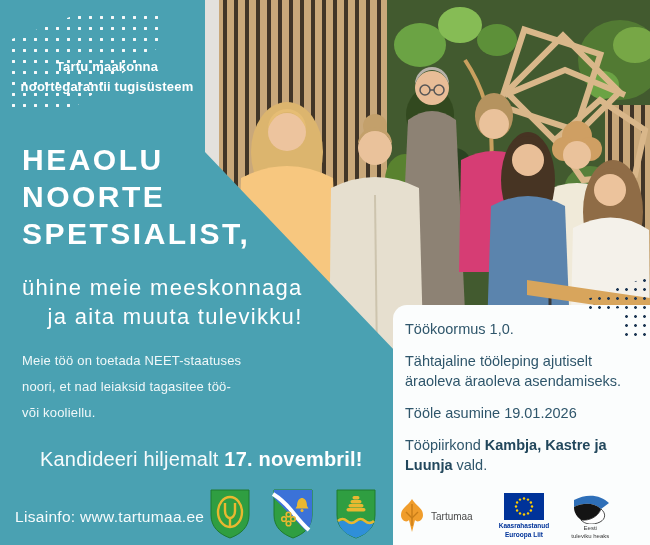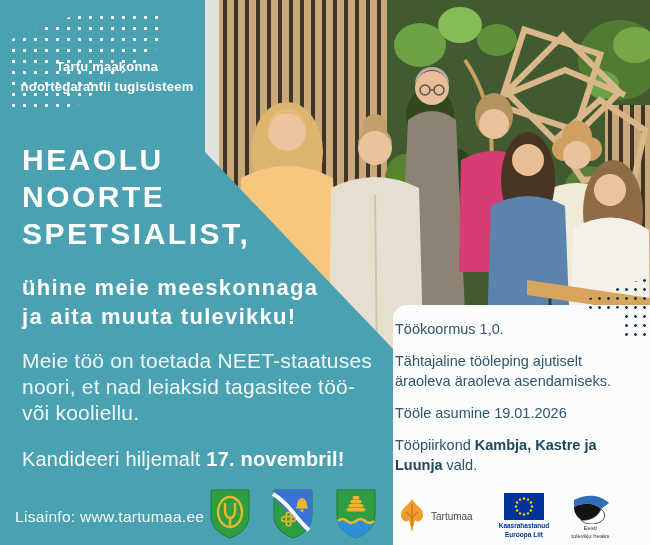--- a/index.html
+++ b/index.html
@@ -29,33 +29,33 @@
   }
   .dots-br{
     left:586px;top:276px;width:64px;height:62px;z-index:6;
     background-image:radial-gradient(circle,#1D3754 1.3px,transparent 1.5px);
     background-size:9px 9px;
     -webkit-clip-path:polygon(0 38%,100% 0,100% 100%,52% 100%,52% 52%,0 58%);
     clip-path:polygon(0 38%,100% 0,100% 100%,52% 100%,52% 52%,0 58%);
   }
   .badge{left:8px;top:57px;width:198px;text-align:center;font-size:13px;font-weight:600;line-height:1.5;letter-spacing:.2px;}
   .title{left:22px;top:141px;font-size:30px;font-weight:800;letter-spacing:2.5px;line-height:37px;}
-  .subtitle{left:22px;top:273px;font-size:22px;font-weight:700;letter-spacing:1.3px;line-height:29px;}
-  .bodytext{left:22px;top:348px;font-size:21px;font-weight:400;line-height:26px;color:#F0F8F9;letter-spacing:.2px;}
-  .deadline{left:22px;top:448px;font-size:20px;letter-spacing:.2px;color:#F6FBFC;}
+  .subtitle{left:22px;top:273px;font-size:22px;font-weight:400;letter-spacing:1.3px;line-height:29px;text-align:right;}
+  .bodytext{left:22px;top:348px;font-size:13px;font-weight:400;line-height:26px;color:#F0F8F9;letter-spacing:.2px;}
+  .deadline{left:40px;top:448px;font-size:20px;letter-spacing:.2px;color:#F6FBFC;}
   .deadline b{font-weight:800;color:#ffffff;}
   .lisainfo{left:15px;top:508px;font-size:15.5px;letter-spacing:.3px;color:#F6FBFC;}
   .shields{position:absolute;left:208px;top:486px;z-index:3;display:flex;gap:19px;}
   
   .panel{
     position:absolute;left:393px;top:305px;width:257px;height:240px;z-index:5;
     background:#FBFDFD;border-top-left-radius:14px;
     color:#2F566B;font-size:14.5px;line-height:20px;
   }
-  .panel-inner{padding:14px 8px 0 2px;}
+  .panel-inner{padding:14px 8px 0 12px;}
   .panel p{margin:0 0 12px 0;}
   .panel b{font-weight:700;color:#22475C;}
   .logo-row{
     position:absolute;left:6px;right:2px;bottom:5px;
     display:flex;align-items:center;gap:12px;margin-top:28px;
   }
   .logo-tartumaa{display:flex;align-items:center;gap:6px;}
   .logo-tartumaa .txt{font-size:10px;line-height:1.3;color:#4A4A4A;}
   .logo-eu{display:flex;flex-direction:column;align-items:center;margin-left:14px;}
   .logo-eu .txt{font-size:6.5px;font-weight:700;color:#003399;text-align:center;line-height:1.25;margin-top:2px;}

